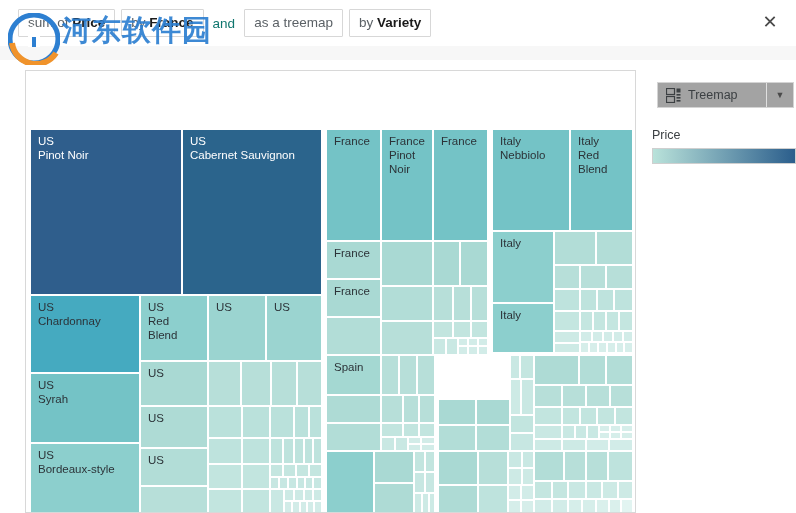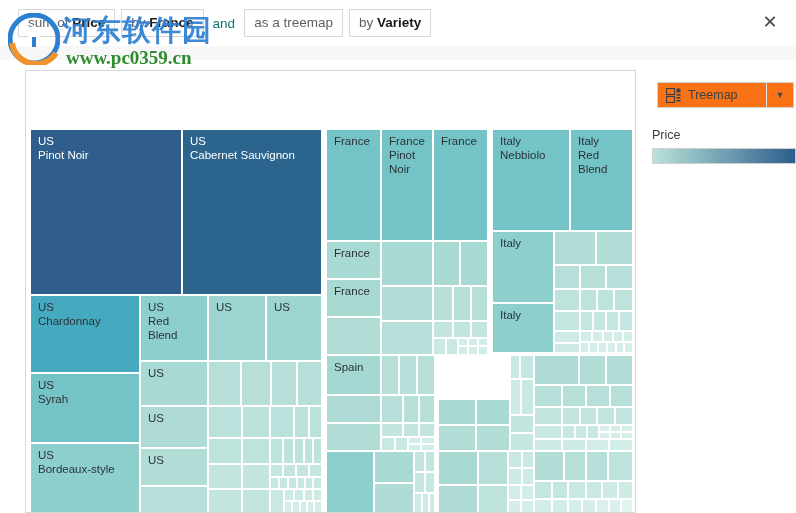--- a/index.html
+++ b/index.html
@@ -63,21 +63,21 @@
     position: absolute; left: 0; top: 60px;
     width: 796px; height: 453px;
     background: #ffffff;
   }
 
   
   #viz-select {
     position: absolute; left: 657px; top: 22px;
     width: 137px; height: 26px;
     border: 1px solid #d4d4d4;
-    background: #f97316;
+    background: #a3a3a3;
     display: flex; align-items: center;
     font-size: 12.5px; color: #3c4043;
     box-sizing: border-box;
   }
   #viz-select .vs-icon {
     margin: 0 7px 0 8px; width: 15px; height: 15px; position: relative;
   }
   #viz-select .vs-label { flex: 1; }
   #viz-select .vs-caret {
     width: 26px; text-align: center;
@@ -463,16 +463,15 @@
     <div id="wm-logo">
       <svg width="52" height="52" viewBox="0 0 52 52">
         <circle cx="26" cy="26" r="24" fill="none" stroke="#2d7fd1" stroke-width="5"></circle>
         <path d="M4 30 a24 24 0 0 0 44 10" fill="none" stroke="#f0932b" stroke-width="6"></path>
         <rect x="20" y="18" width="12" height="16" fill="#ffffff"></rect>
         <path d="M18 19 L26 12 L34 19 Z" fill="#ffffff"></path>
         <rect x="24" y="24" width="4" height="10" fill="#2d7fd1"></rect>
       </svg>
     </div>
     <div id="wm-cn">河东软件园</div>
-    <div id="wm-url">www.pc0359.cn</div>
   </div>
 
 </div>
 
 </body></html>

